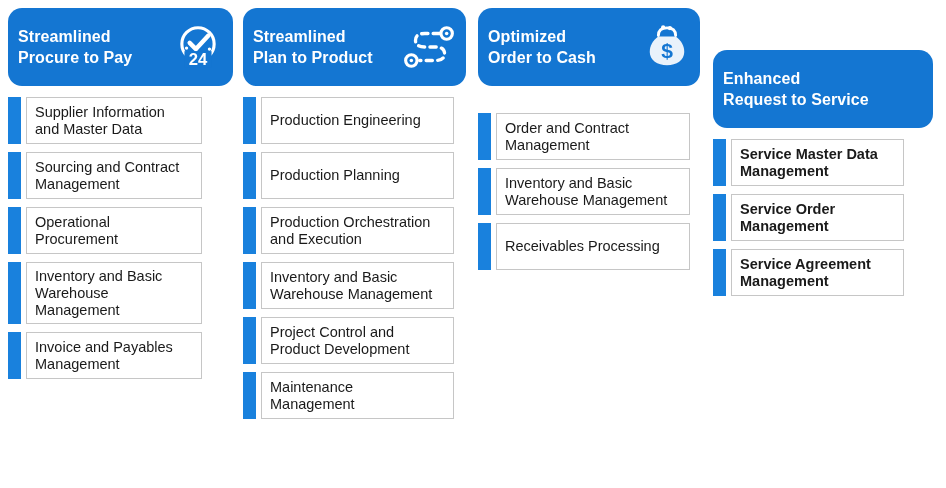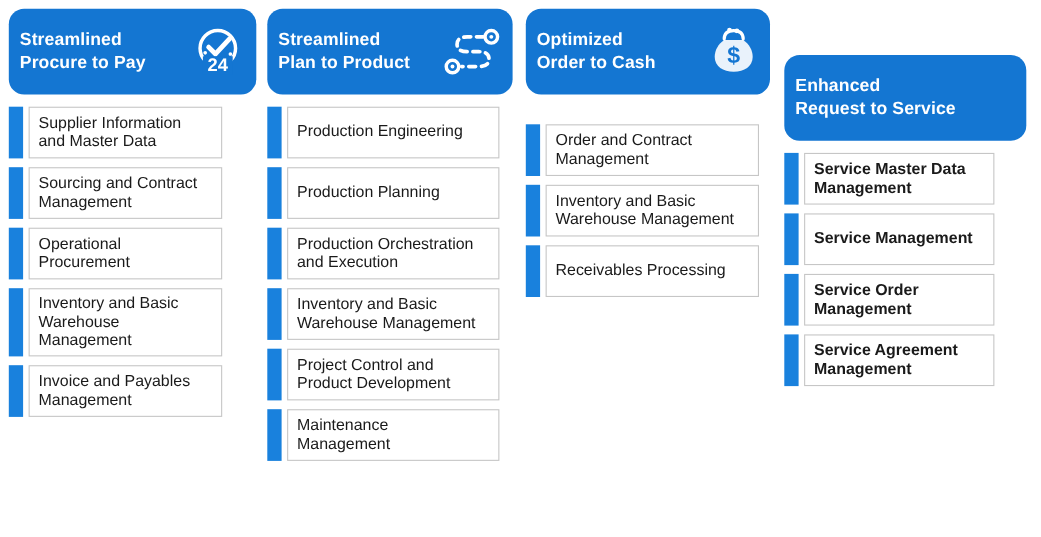--- a/index.html
+++ b/index.html
@@ -213,26 +213,20 @@
       <div class="cardrow">
         <span class="bar"></span>
         <span class="card">
             <span class="card-label">Service Master Data
 Management</span>
           </span>
       </div>
       <div class="cardrow">
         <span class="bar"></span>
         <span class="card">
-            <span class="card-label">Service Management</span>
-          </span>
-      </div>
-      <div class="cardrow">
-        <span class="bar"></span>
-        <span class="card">
             <span class="card-label">Service Order
 Management</span>
           </span>
       </div>
       <div class="cardrow">
         <span class="bar"></span>
         <span class="card">
             <span class="card-label">Service Agreement
 Management</span>
           </span>

